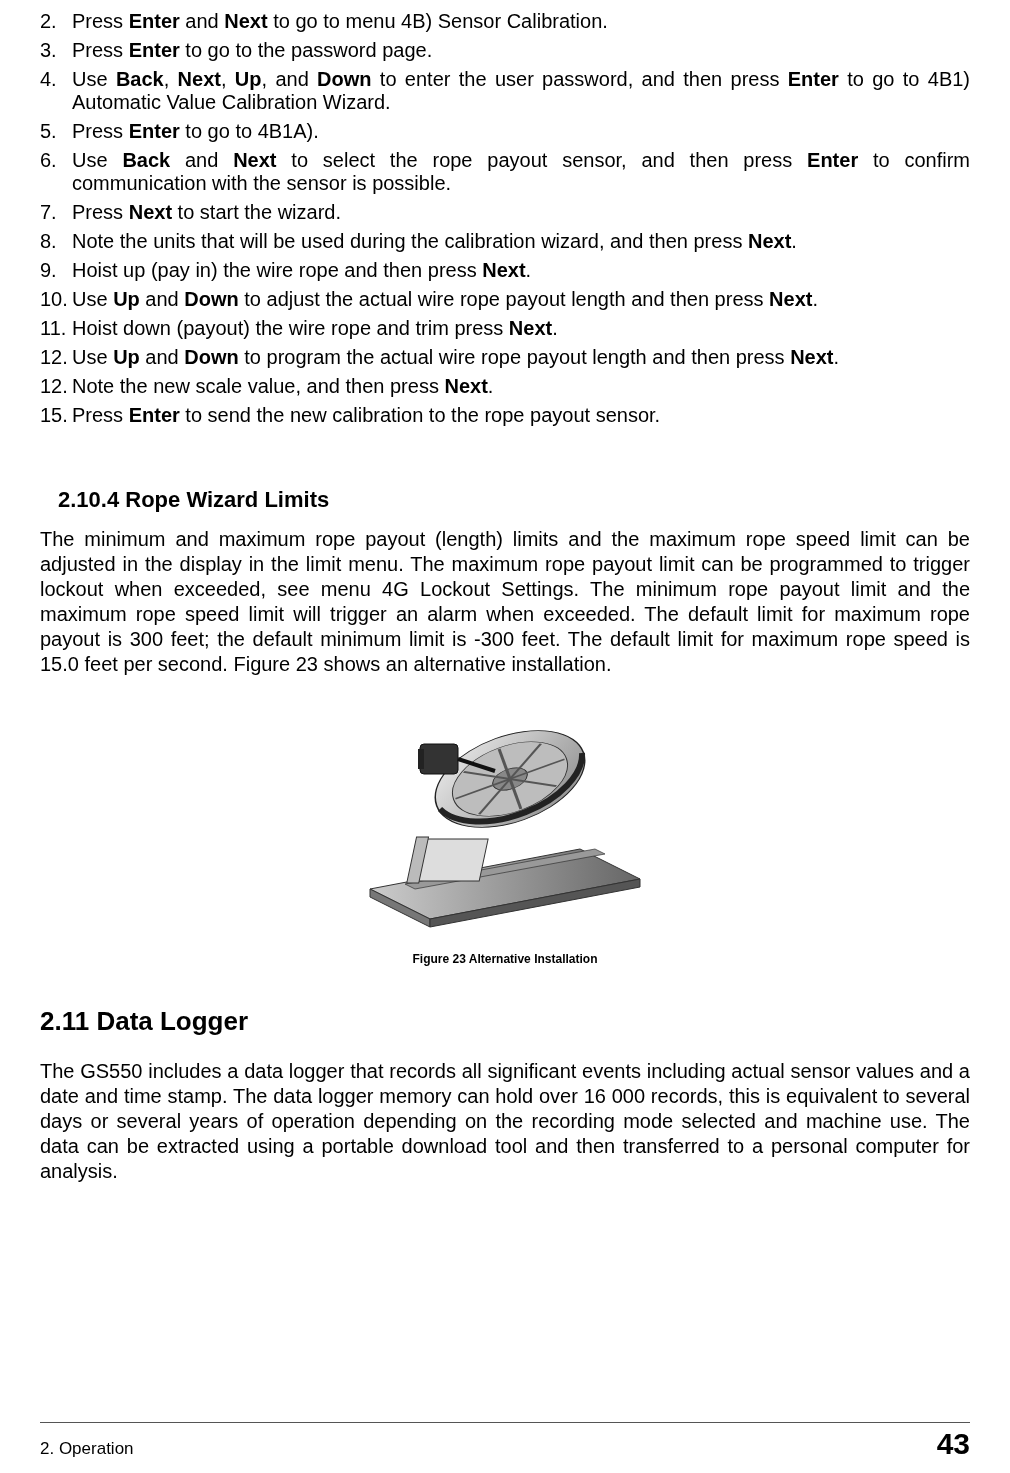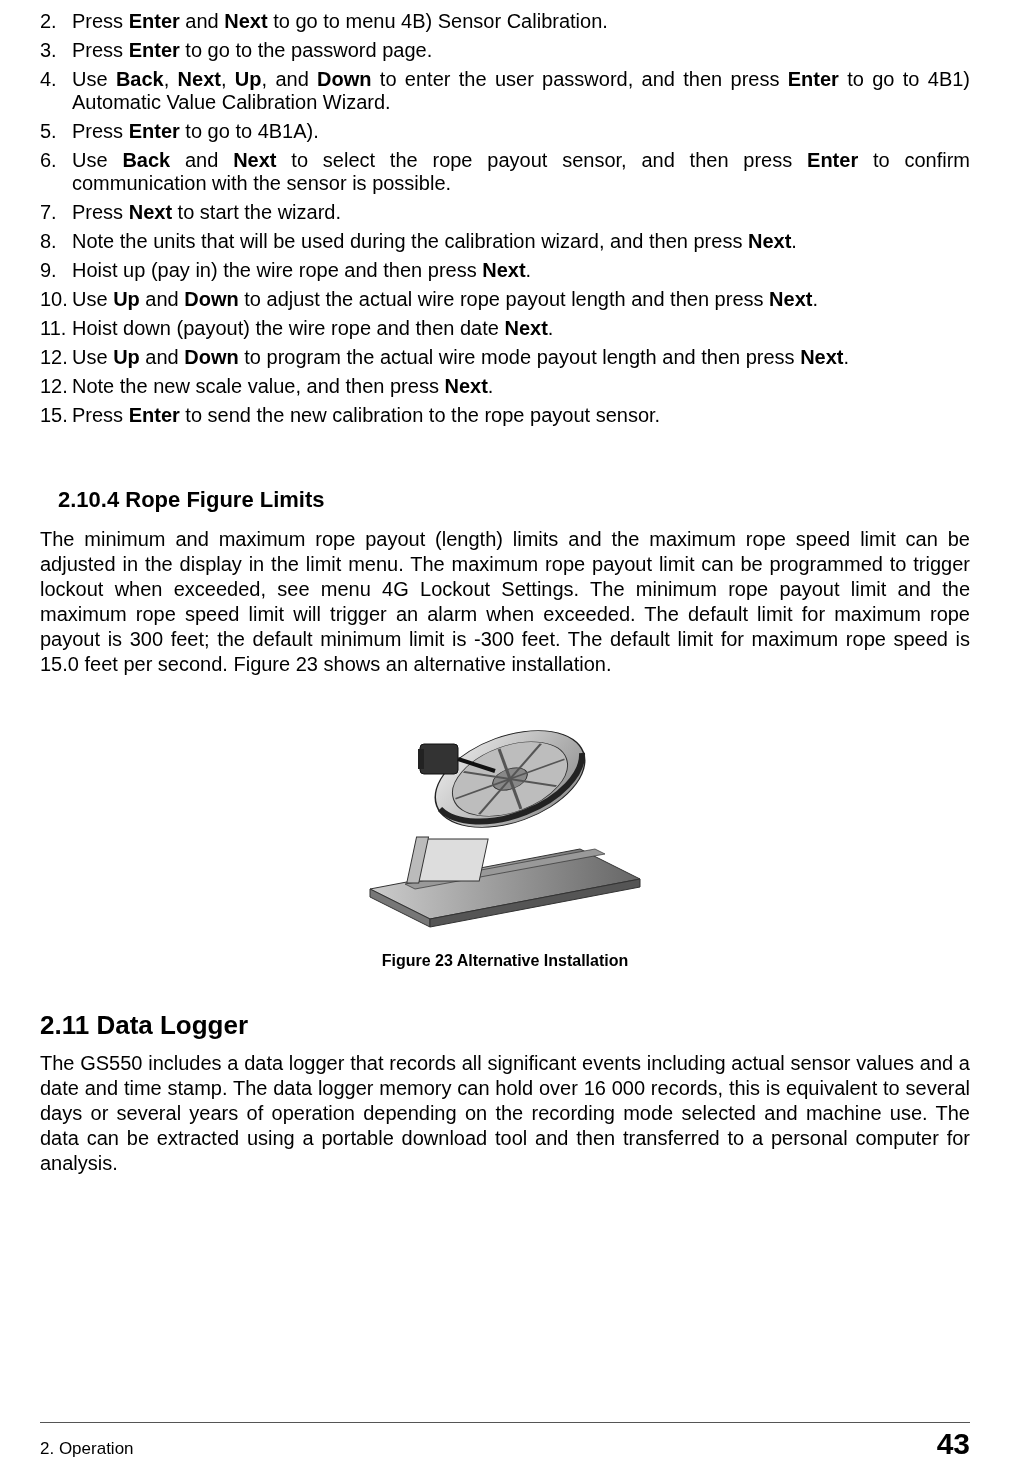--- a/index.html
+++ b/index.html
@@ -42,29 +42,29 @@
     margin-bottom: 12px;
   }
   .figbox {
     text-align: center;
     margin: 8px 0 10px 0;
   }
   .figbox svg { display: inline-block; }
   .figcap {
     font-weight: bold;
     text-align: center;
-    font-size: 16px;
+    font-size: 12px;
     margin-top: 18px;
     margin-bottom: 40px;
   }
   .sec-heading {
     font-weight: bold;
     font-size: 26px;
     margin-top: 10px;
-    margin-bottom: 10px;
+    margin-bottom: 22px;
   }
   .footer {
     position: absolute;
     left: 40px;
     right: 40px;
     bottom: 12px;
     border-top: 1px solid #555;
     padding-top: 4px;
     display: flex;
     justify-content: space-between;
@@ -126,41 +126,41 @@
     <div class="ltxt"><span>Hoist up (pay in) the wire rope and then press </span><b>Next</b><span>.</span></div>
   </div>
 
   <div class="li">
     <div class="num2">10.</div>
     <div class="ltxt"><span>Use </span><b>Up</b><span> and </span><b>Down</b><span> to adjust the actual wire rope payout length and then press </span><b>Next</b><span>.</span></div>
   </div>
 
   <div class="li">
     <div class="num2">11.</div>
-    <div class="ltxt"><span>Hoist down (payout) the wire rope and then date </span><b>Next</b><span>.</span></div>
+    <div class="ltxt"><span>Hoist down (payout) the wire rope and trim press </span><b>Next</b><span>.</span></div>
   </div>
 
   <div class="li">
     <div class="num2">12.</div>
-    <div class="ltxt"><span>Use </span><b>Up</b><span> and </span><b>Down</b><span> to program the actual wire mode payout length and then press </span><b>Next</b><span>.</span></div>
+    <div class="ltxt"><span>Use </span><b>Up</b><span> and </span><b>Down</b><span> to program the actual wire rope payout length and then press </span><b>Next</b><span>.</span></div>
   </div>
 
 
   <div class="li">
     <div class="num2">12.</div>
     <div class="ltxt"><span>Note the new scale value, and then press </span><b>Next</b><span>.</span></div>
   </div>
 
   <div class="li">
     <div class="num2">15.</div>
     <div class="ltxt"><span>Press </span><b>Enter</b><span> to send the new calibration to the rope payout sensor.</span></div>
   </div>
 
 
-  <div class="sub-heading">2.10.4 Rope Figure Limits</div>
+  <div class="sub-heading">2.10.4 Rope Wizard Limits</div>
 
   <div class="para">The minimum and maximum rope payout (length) limits and the maximum rope speed limit can be adjusted in the display in the limit menu. The maximum rope payout limit can be programmed to trigger lockout when exceeded, see menu 4G Lockout Settings. The minimum rope payout limit and the maximum rope speed limit will trigger an alarm when exceeded. The default limit for maximum rope payout is 300 feet; the default minimum limit is -300 feet. The default limit for maximum rope speed is 15.0 feet per second.  Figure 23 shows an alternative installation.</div>
 
   <div class="figbox">
     <svg width="290" height="240" viewBox="0 0 290 240">
       <defs>
         <linearGradient id="g1" x1="0" y1="0" x2="1" y2="1">
           <stop offset="0%" stop-color="#eeeeee"></stop>
           <stop offset="100%" stop-color="#888888"></stop>
         </linearGradient>

